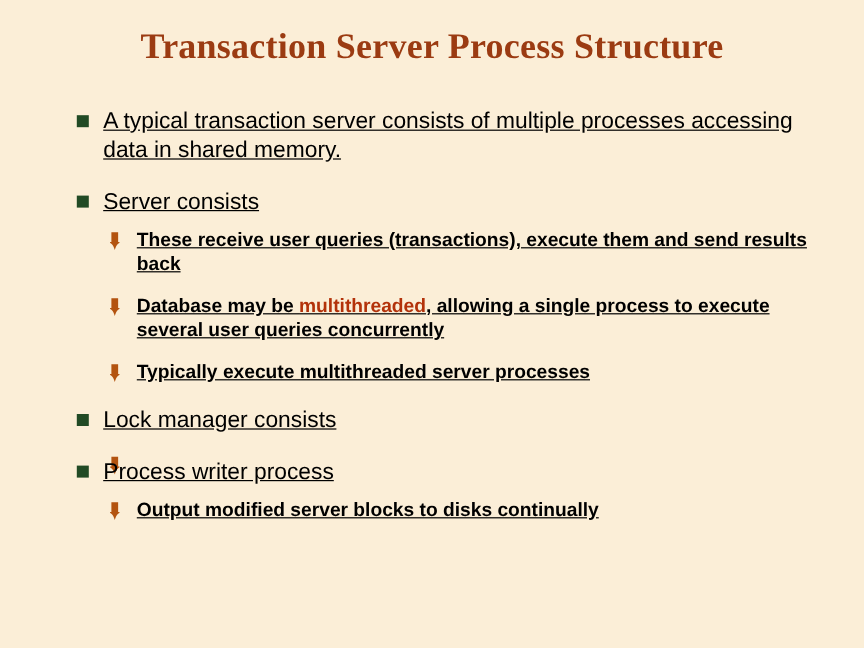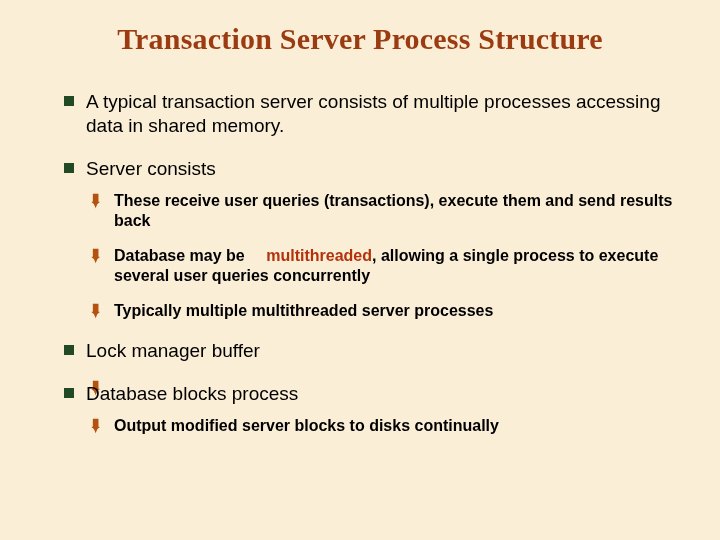--- a/index.html
+++ b/index.html
@@ -24,20 +24,21 @@
     font-size: 30px;
     color: #9b3b12;
     text-align: center;
     margin: 0 0 34px 0;
     letter-spacing: 0.2px;
   }
   ul.level1 {
     list-style: none;
     margin: 0 0 0 28px;
     padding: 0;
+    text-decoration: underline;
   }
   ul.level1 > li {
     position: relative;
     padding-left: 22px;
     margin: 0 0 18px 0;
     font-size: 19px;
     line-height: 1.28;
   }
   ul.level1 > li::before {
     content: "";
@@ -67,21 +68,20 @@
     top: -2px;
     font-size: 18px;
     color: #b3530f;
     font-family: Arial, sans-serif;
     transform: rotate(90deg);
     display: inline-block;
   }
   .hl {
     color: #b3320a;
     font-weight: bold;
-    margin-left: 17px;
   }
 </style>
 </head>
 <body>
 
 <div class="slide">
   <h1 class="title">Transaction Server Process Structure</h1>
 
   <ul class="level1">
 
@@ -95,36 +95,36 @@
         <li>
           <span class="arrow">➨</span>
           <span>These receive user queries (transactions), execute them and send results back</span>
         </li>
         <li>
           <span class="arrow">➨</span>
           <span><span>Database may be </span><span class="hl">multithreaded</span><span>, allowing a single process to execute several user queries concurrently</span></span>
         </li>
         <li>
           <span class="arrow">➨</span>
-          <span>Typically multiple multithreaded server processes</span>
+          <span>Typically execute multithreaded server processes</span>
         </li>
       </ul>
     </li>
 
     <li>
-      <span>Lock manager buffer</span>
+      <span>Lock manager consists</span>
       <ul class="level2">
         <li>
           <span class="arrow">➨</span>
         </li>
       </ul>
     </li>
 
     <li>
-      <span>Database blocks process</span>
+      <span>Process writer process</span>
       <ul class="level2">
         <li>
           <span class="arrow">➨</span>
           <span>Output modified server blocks to disks continually</span>
         </li>
       </ul>
     </li>
 
   </ul>
 </div>

